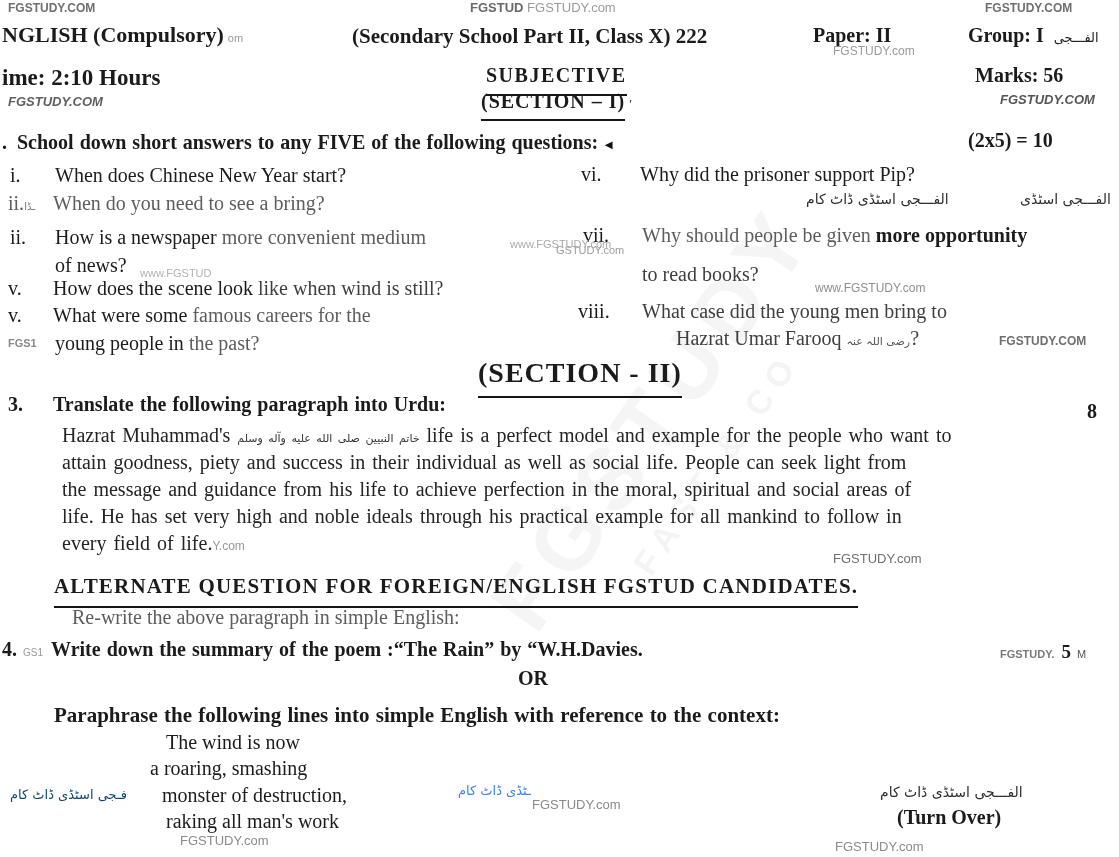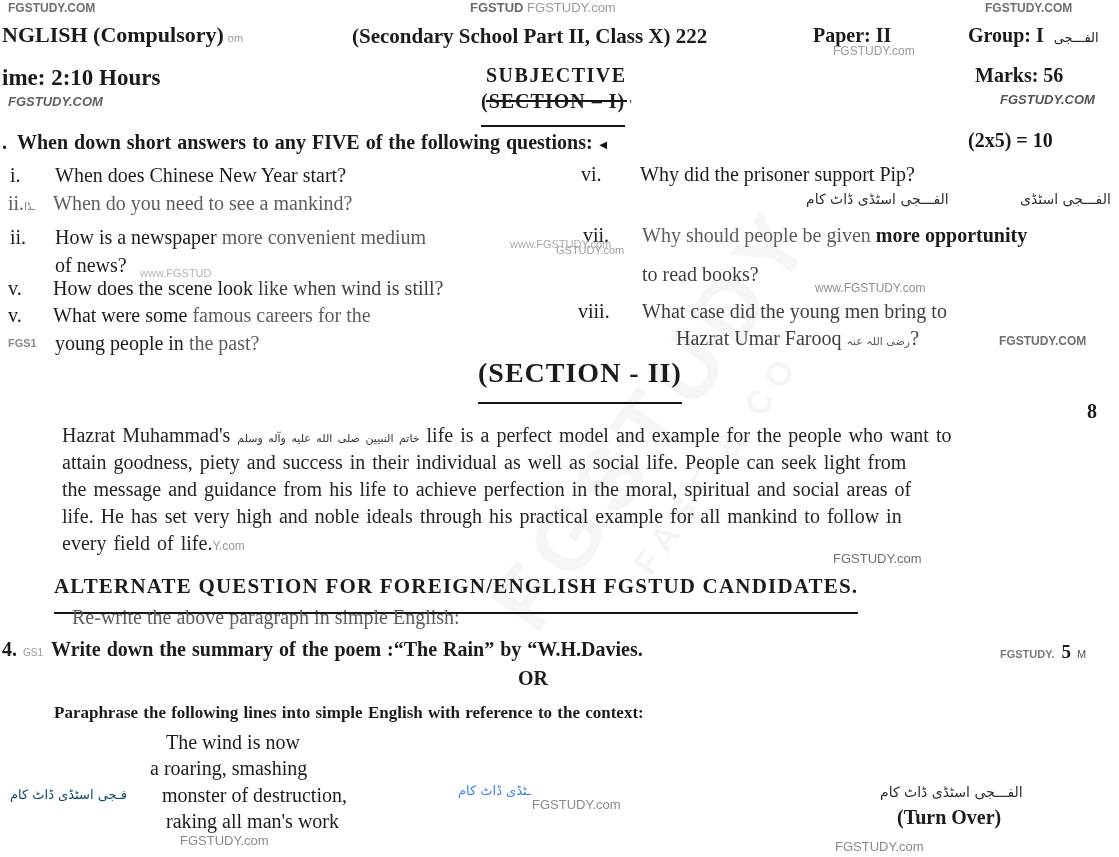--- a/index.html
+++ b/index.html
@@ -5,21 +5,21 @@
   html,body{margin:0;padding:0;background:#e8e8e8;}
   .page{position:relative;width:1119px;height:857px;background:#ffffff;overflow:hidden;
         font-family:"Liberation Serif",serif;color:#1b1b1b;}
   .abs{position:absolute;white-space:nowrap;}
   .sans{font-family:"Liberation Sans",sans-serif;}
   .urdu{font-family:"DejaVu Sans",sans-serif;}
   .b{font-weight:700;}
   .i{font-style:italic;}
   .q{font-size:20px;}
   .d{color:#1c1c1c;} .m{color:#3f3f3f;} .l{color:#5d5d5d;} .wmd{color:#6f6f6f;}
-  .ul2{border-bottom:2.5px solid #151515;padding-bottom:13px;}
+  .ul2{border-bottom:2.5px solid #151515;padding-bottom:7px;}
   .num{display:inline-block;}
   .numL{width:45px;}
   .numR{width:59px;}
   .para{word-spacing:2px;color:#242424;}
   .ghost{transform:rotate(-55deg);transform-origin:0 0;opacity:1;text-align:center;}
   .ghost .g1{font-family:"Liberation Sans",sans-serif;font-weight:700;font-size:88px;
              letter-spacing:10px;color:rgba(110,110,110,0.07);display:block;}
   .ghost .g2{font-family:"Liberation Sans",sans-serif;font-weight:700;font-size:34px;
              letter-spacing:9px;color:rgba(110,110,110,0.08);display:block;margin-top:8px;}
   .arrow{font-size:13px;color:#111;}
@@ -58,30 +58,30 @@
   <div class="abs b ul2" style="left:486px;top:64px;font-size:20px;letter-spacing:1.5px;">SUBJECTIVE</div>
   <div class="abs" style="left:481px;top:90px;">
     <span class="b ul2" style="font-size:20px;letter-spacing:1px;">(SECTION – I)</span>
     <span style="font-size:13px;">ʹ</span>
   </div>
   <div class="abs b" style="left:975px;top:64px;font-size:20px;">Marks: 56</div>
   <div class="abs sans b i" style="left:1000px;top:92px;font-size:13px;color:#555;">FGSTUDY.COM</div>
 
   <div class="abs" style="left:2px;top:131px;">
     <span class="b" style="font-size:20px;">.</span>
-    <span class="b" style="font-size:20px;margin-left:6px;word-spacing:1px;">When down short answers to any FIVE of the following questions:</span>
+    <span class="b" style="font-size:20px;margin-left:6px;word-spacing:1px;">School down short answers to any FIVE of the following questions:</span>
     <span class="arrow">◄</span>
   </div>
   <div class="abs b" style="left:968px;top:129px;font-size:20px;">(2x5) = 10</div>
 
   <div class="abs q" style="left:10px;top:164px;">
     <span class="num numL d">i.</span><span class="d">When does Chinese New Year start?</span>
   </div>
   <div class="abs q" style="left:8px;top:192px;">
-    <span class="num numL l"><span>ii.</span><span class="urdu" dir="rtl" style="font-size:10px;color:#777;">ـڈا</span></span><span class="l">When do you need to see a mankind?</span>
+    <span class="num numL l"><span>ii.</span><span class="urdu" dir="rtl" style="font-size:10px;color:#777;">ـڈا</span></span><span class="l">When do you need to see a bring?</span>
   </div>
   <div class="abs q" style="left:10px;top:226px;">
     <span class="num numL d">ii.</span><span class="d">How is a newspaper</span><span class="l"> more convenient medium</span>
   </div>
   <div class="abs q d" style="left:55px;top:254px;">of news?</div>
   <div class="abs sans" style="left:140px;top:267px;font-size:11px;color:#b3b3b3;">www.FGSTUD</div>
   <div class="abs q" style="left:8px;top:277px;">
     <span class="num numL d">v.</span><span class="d">How does the scene look</span><span class="m"> like when wind is still?</span>
   </div>
   <div class="abs q" style="left:8px;top:304px;">
@@ -107,20 +107,24 @@
   <div class="abs q" style="left:578px;top:300px;">
     <span class="num" style="width:64px;">viii.</span><span class="m">What case did the young men bring to</span>
   </div>
   <div class="abs q" style="left:676px;top:327px;">
     <span class="m">Hazrat Umar Farooq </span><span class="urdu" dir="rtl" style="font-size:11px;color:#555;">رضی اللہ عنہ</span><span class="m">?</span>
   </div>
   <div class="abs sans b wmd" style="left:999px;top:334px;font-size:12px;">FGSTUDY.COM</div>
 
   <div class="abs b ul2" style="left:478px;top:357px;font-size:28px;letter-spacing:1px;">(SECTION - II)</div>
 
+  <div class="abs" style="left:8px;top:393px;">
+    <span class="b" style="font-size:20px;">3.</span>
+    <span class="b" style="font-size:20px;margin-left:26px;word-spacing:1px;">Translate the following paragraph into Urdu:</span>
+  </div>
   <div class="abs b" style="left:1087px;top:400px;font-size:20px;">8</div>
 
   <div class="abs q para" style="left:62px;top:424px;">
     <span>Hazrat Muhammad's </span><span class="urdu" dir="rtl" style="font-size:11px;color:#333;">خاتم النبيين صلى الله عليه وآله وسلم</span><span> life is a perfect model and example for the people who want to</span>
   </div>
   <div class="abs q para" style="left:62px;top:451px;">attain goodness, piety and success in their individual as well as social life. People can seek light from</div>
   <div class="abs q para" style="left:62px;top:478px;">the message and guidance from his life to achieve perfection in the moral, spiritual and social areas of</div>
   <div class="abs q para" style="left:62px;top:505px;">life. He has set very high and noble ideals through his practical example for all mankind to follow in</div>
   <div class="abs q" style="left:62px;top:532px;">
     <span class="para">every field of life.</span><span class="sans" style="font-size:12px;color:#9a9a9a;">Y.com</span>
@@ -135,21 +139,21 @@
     <span class="sans" style="font-size:10px;color:#999;margin-left:2px;">GS1</span>
     <span class="b" style="font-size:20px;margin-left:4px;word-spacing:1px;">Write down the summary of the poem :“The Rain” by “W.H.Davies.</span>
   </div>
   <div class="abs" style="left:1000px;top:641px;">
     <span class="sans b" style="font-size:11px;color:#7a7a7a;">FGSTUDY.</span>
     <span class="b" style="font-size:19px;margin-left:3px;">5</span>
     <span class="sans" style="font-size:11px;color:#555;margin-left:2px;">M</span>
   </div>
   <div class="abs b" style="left:518px;top:667px;font-size:20px;">OR</div>
 
-  <div class="abs b" style="left:54px;top:703px;font-size:17px;word-spacing:1px;">Paraphrase the following lines into simple English with reference to the context:</div>
+  <div class="abs b" style="left:54px;top:703px;font-size:21px;word-spacing:1px;">Paraphrase the following lines into simple English with reference to the context:</div>
   <div class="abs q d" style="left:166px;top:731px;">The wind is now</div>
   <div class="abs q d" style="left:150px;top:757px;">a roaring, smashing</div>
   <div class="abs q d" style="left:162px;top:784px;">monster of destruction,</div>
   <div class="abs q d" style="left:166px;top:810px;">raking all man's work</div>
   <div class="abs urdu" dir="rtl" style="left:10px;top:787px;font-size:13px;color:#0c4a6e;">فـجی اسٹڈی ڈاٹ کام</div>
   <div class="abs sans" style="left:180px;top:833px;font-size:13px;color:#8a8a8a;">FGSTUDY.com</div>
 
   <div class="abs urdu" dir="rtl" style="left:458px;top:783px;font-size:13px;color:#3b82f6;">ـٹڈی ڈاٹ کام</div>
   <div class="abs sans" style="left:532px;top:797px;font-size:13px;color:#8a8a8a;">FGSTUDY.com</div>
   <div class="abs urdu" dir="rtl" style="left:880px;top:784px;font-size:14px;color:#2e2e2e;">الفـــجی اسٹڈی ڈاٹ کام</div>

